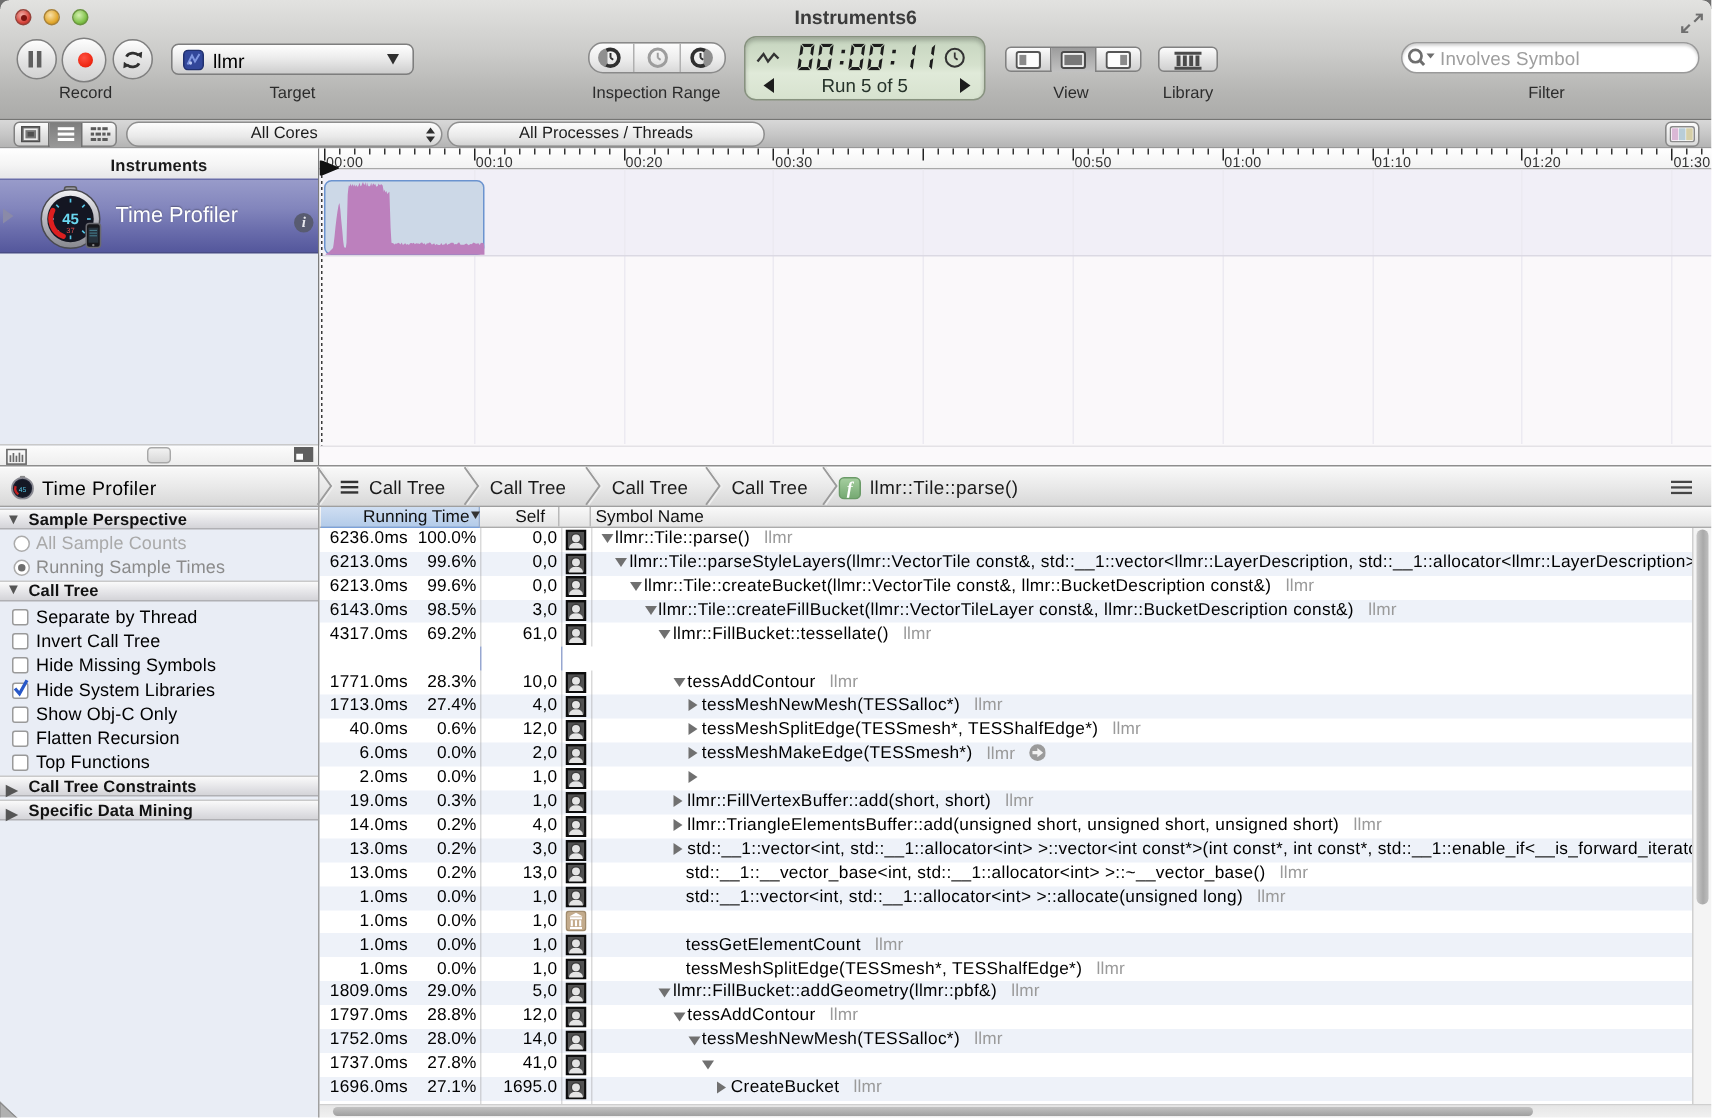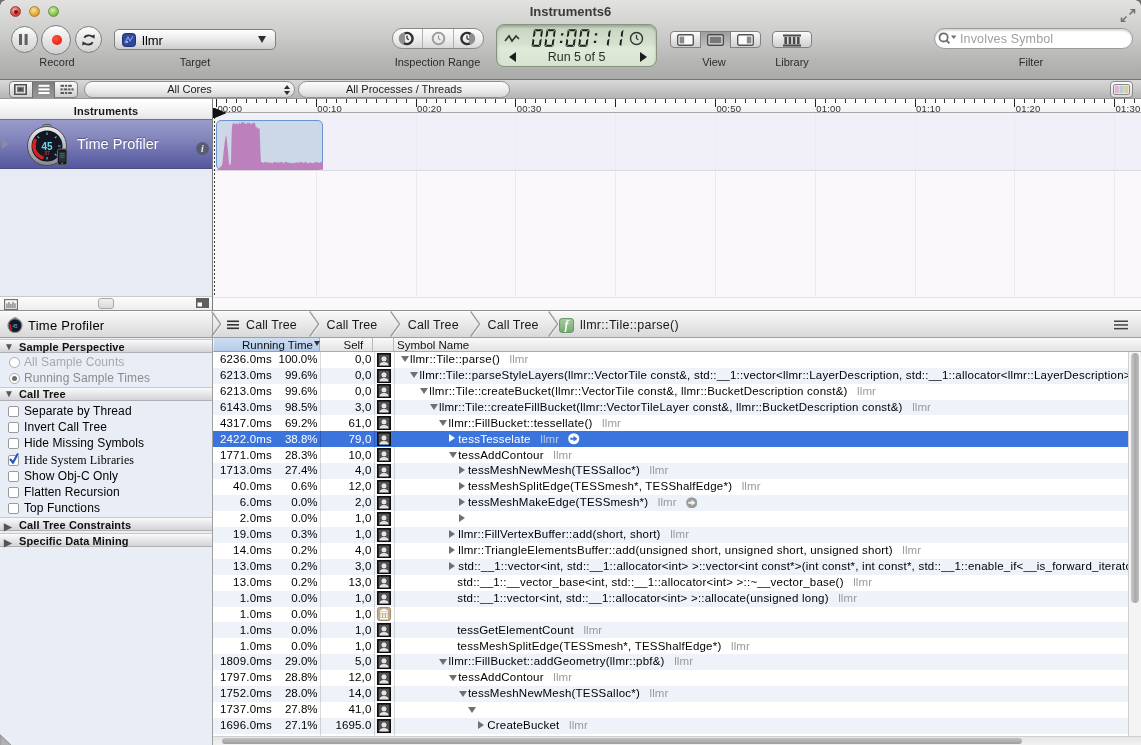--- a/index.html
+++ b/index.html
@@ -596,33 +596,20 @@
 <div class="row" style="top:104.48px;height:15.92px">
       <span class="rt time">4317.0ms</span>
       <span class="rt pct">69.2%</span>
       <span class="rt selfc">61,0</span>
       <svg class="icon" viewBox="0 0 14 14">
         <use href="#i-person"></use>
       </svg>
       <span class="tri triv" style="left:226.3px"></span>
       <span class="sym" style="left:235.6px">llmr::FillBucket::tessellate()<span class="lib">llmr</span></span>
     </div>
-<div class="row sel" style="top:120.40px;height:15.92px">
-      <span class="rt time">2422.0ms</span>
-      <span class="rt pct">38.8%</span>
-      <span class="rt selfc">79,0</span>
-      <svg class="icon" viewBox="0 0 14 14">
-        <use href="#i-person"></use>
-      </svg>
-      <span class="tri tric" style="left:235.9px"></span>
-      <span class="sym" style="left:245.2px">tessTesselate<span class="lib">llmr</span><svg style="display:inline-block;vertical-align:-2px;margin-left:9px" width="11.5" height="11.5" viewBox="0 0 13 13">
-          <circle cx="6.5" cy="6.5" r="6.3" fill="#fff"></circle>
-          <path d="M2.6 5.3 L6.3 5.3 L6.3 3.1 L10.7 6.5 L6.3 9.9 L6.3 7.7 L2.6 7.7 Z" fill="#3a74dc"></path>
-        </svg></span>
-    </div>
 <div class="row" style="top:136.32px;height:15.92px">
       <span class="rt time">1771.0ms</span>
       <span class="rt pct">28.3%</span>
       <span class="rt selfc">10,0</span>
       <svg class="icon" viewBox="0 0 14 14">
         <use href="#i-person"></use>
       </svg>
       <span class="tri triv" style="left:235.9px"></span>
       <span class="sym" style="left:245.2px">tessAddContour<span class="lib">llmr</span></span>
     </div>
@@ -833,21 +820,21 @@
       <span class="cklbl">Separate by Thread</span>
     </div>
   <div class="abs ckrow" style="top:109.2px;">
       <span class="ckbox"></span>
       <span class="cklbl">Invert Call Tree</span>
     </div>
   <div class="abs ckrow" style="top:125.3px;">
       <span class="ckbox"></span>
       <span class="cklbl">Hide Missing Symbols</span>
     </div>
-  <div class="abs ckrow" style="top:141.5px;font-family:Liberation Serif, serif;">
+  <div class="abs ckrow" style="top:141.5px;">
       <span class="ckbox"></span>
       <svg class="abs" style="left:7px;top:-1px" width="15" height="15" viewBox="0 0 15 15">
         <path d="M3 7 L6 10.5 L11 1.5" fill="none" stroke="#2858c8" stroke-width="2.2"></path>
       </svg>
       <span class="cklbl">Hide System Libraries</span>
     </div>
   <div class="abs ckrow" style="top:157.6px;">
       <span class="ckbox"></span>
       <span class="cklbl">Show Obj-C Only</span>
     </div>

